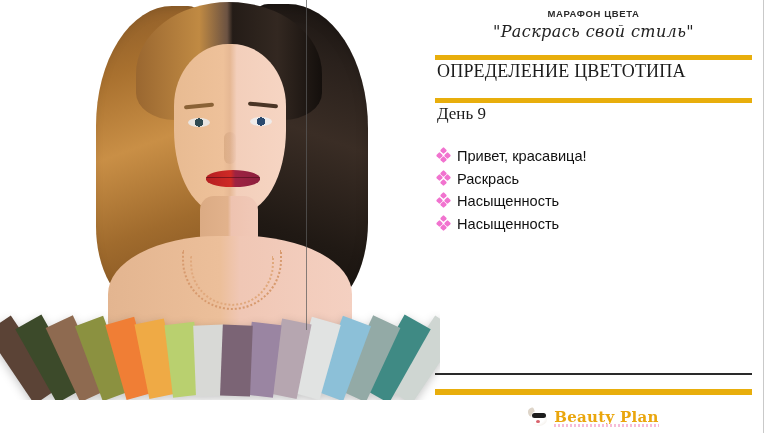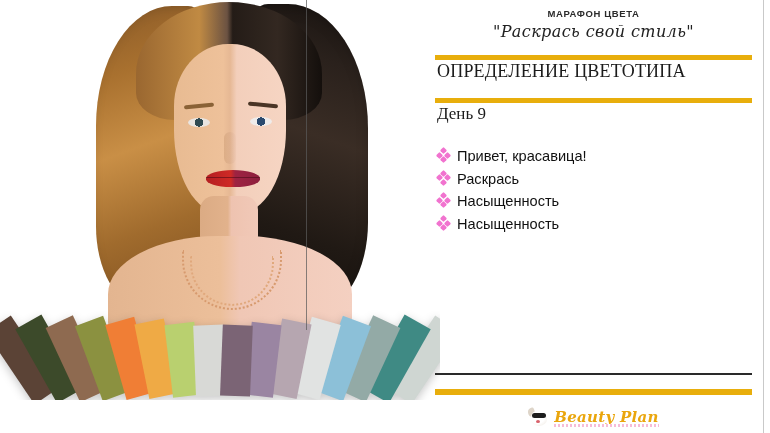--- a/index.html
+++ b/index.html
@@ -183,21 +183,21 @@
   }
   .pet-glass{
     position:absolute;left:4px;top:7px;width:14px;height:5px;
     background:#1d1d1d;border-radius:3px;
   }
   .pet-nose{
     position:absolute;left:8px;top:14px;width:4px;height:3px;
     background:#d8606a;border-radius:50%;
   }
   .logo-text{
-    font-family:"DejaVu Serif", serif;font-style:italic;font-weight:700;
+    font-family:"DejaVu Serif", serif;font-weight:700;
     font-size:15px;color:#eaa60d;letter-spacing:.3px;
     position:relative;
   }
   .logo-underline{
     position:absolute;left:0;bottom:-1px;width:100%;height:3px;
     background:repeating-linear-gradient(90deg,#f6bcd8 0 2px,#ffffff 2px 4px);
   }
 </style>
 </head>
 <body>

